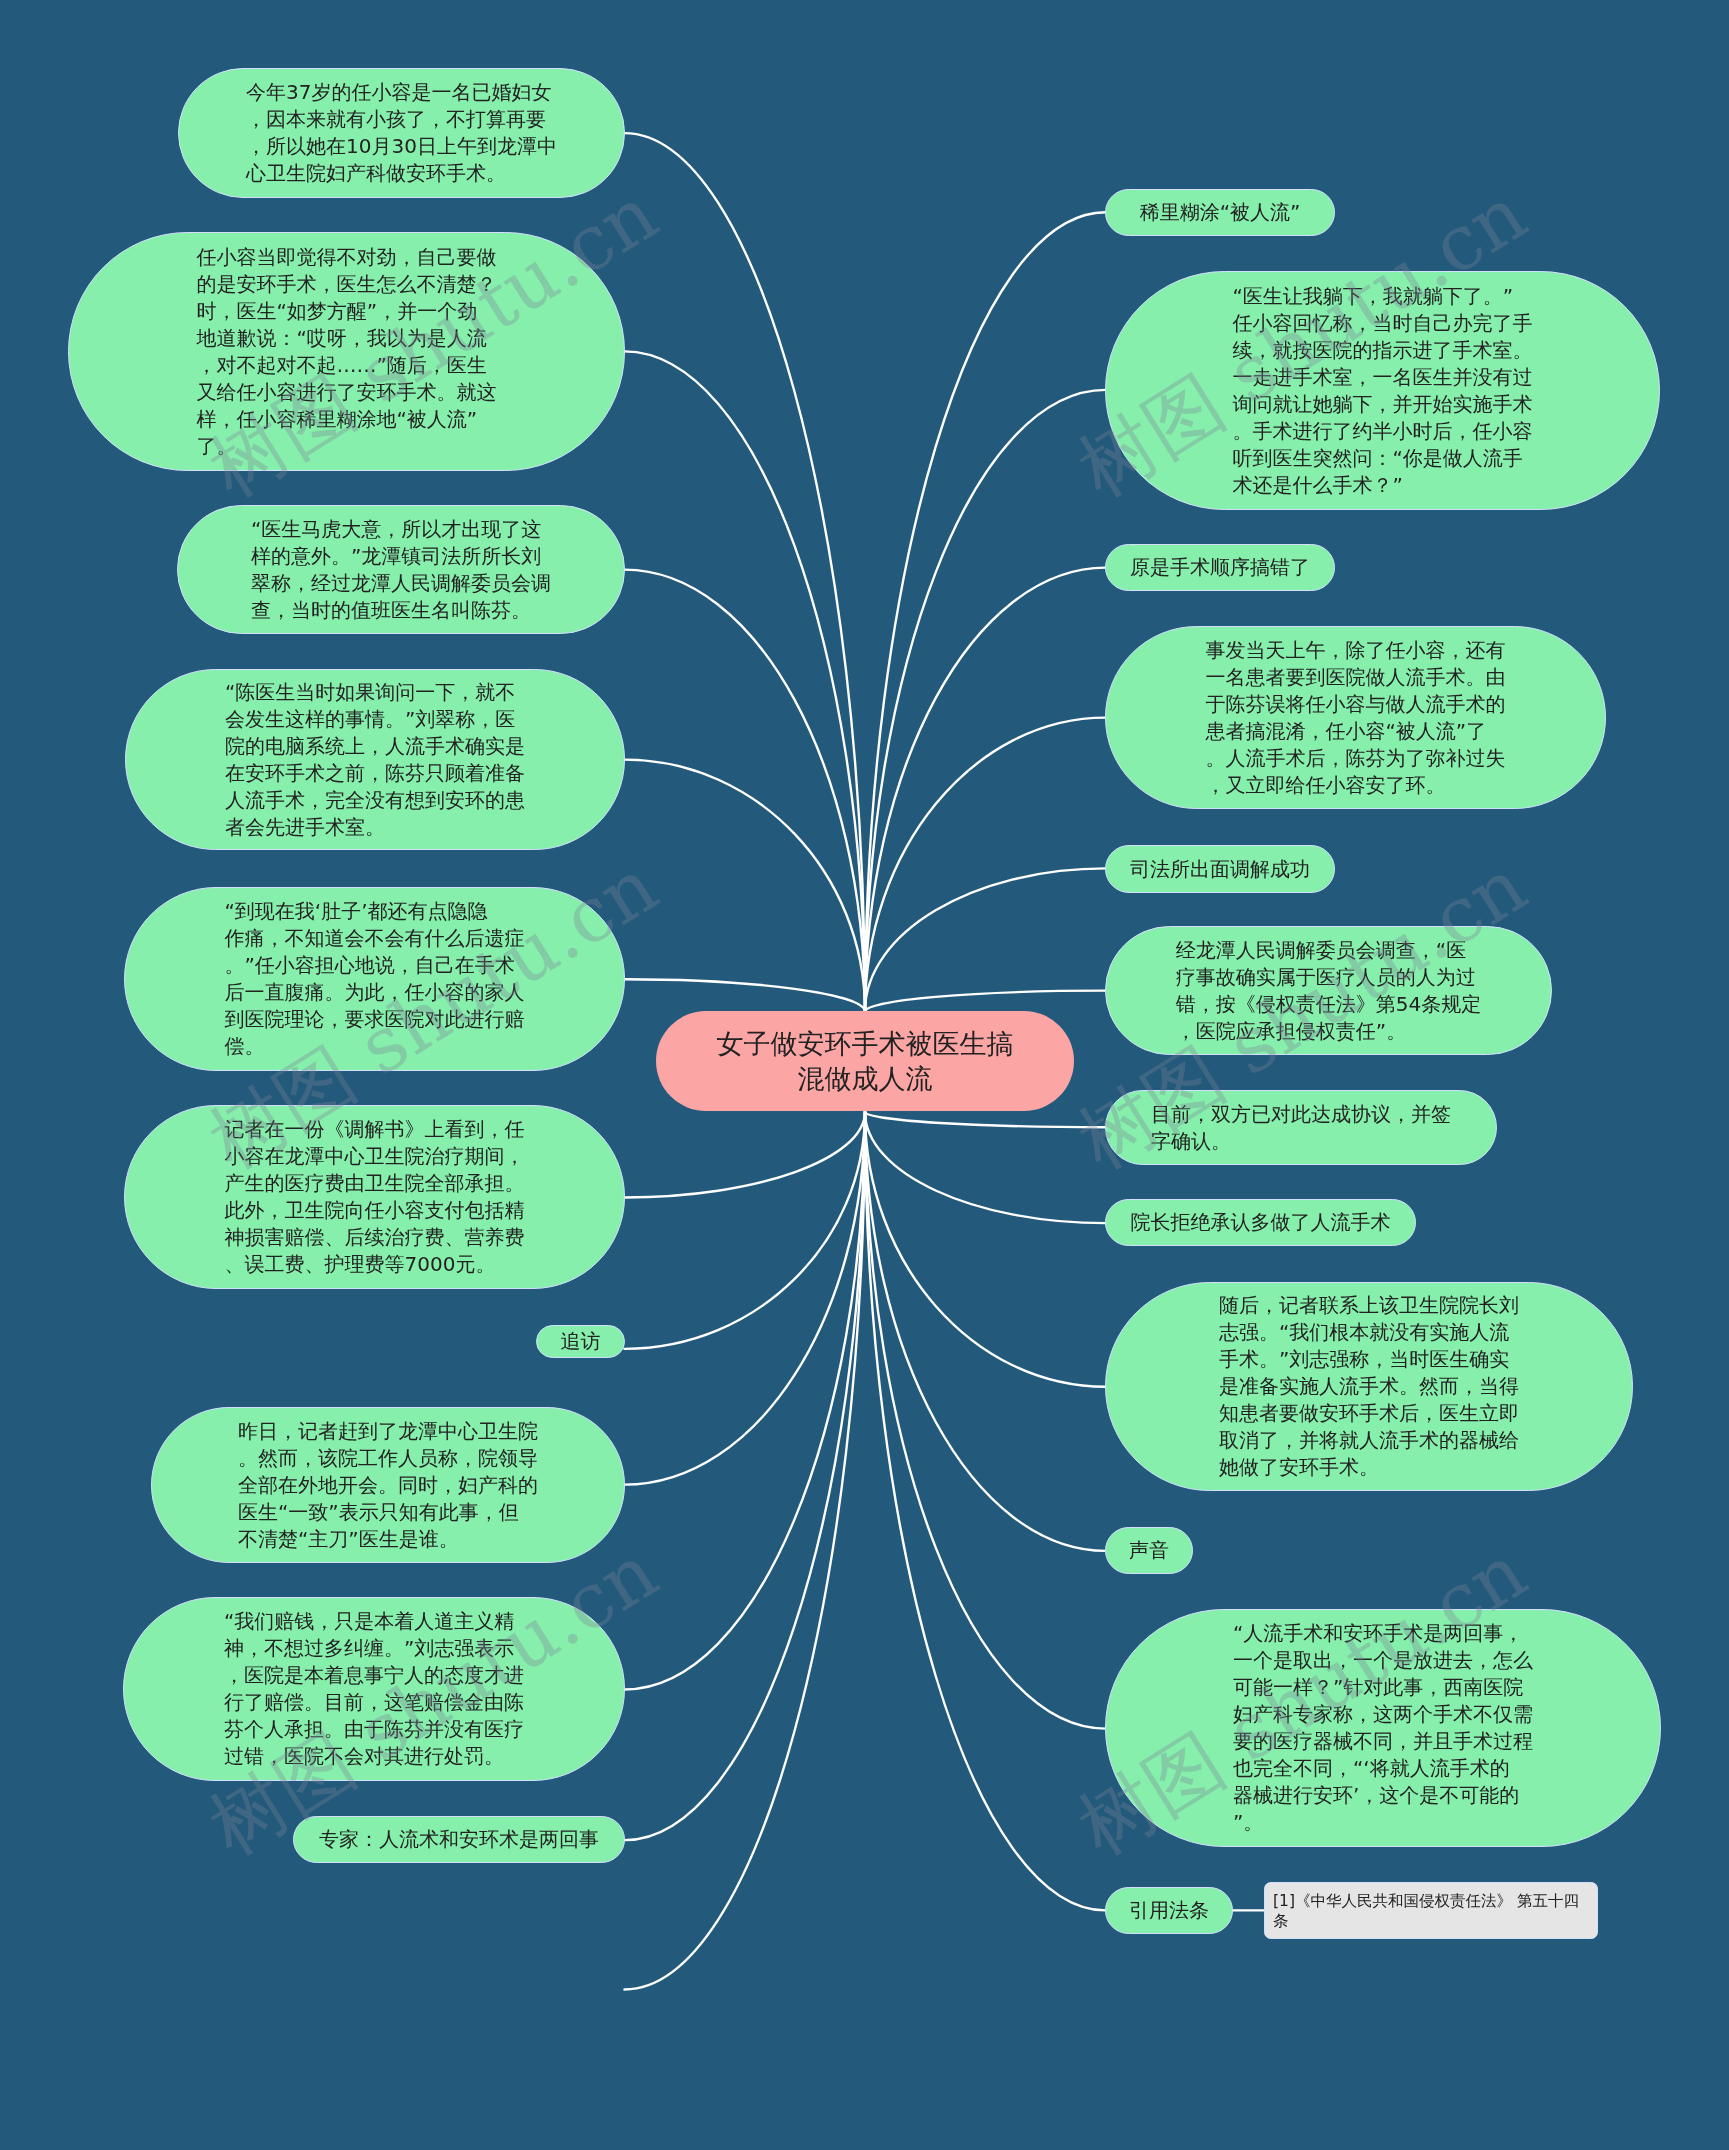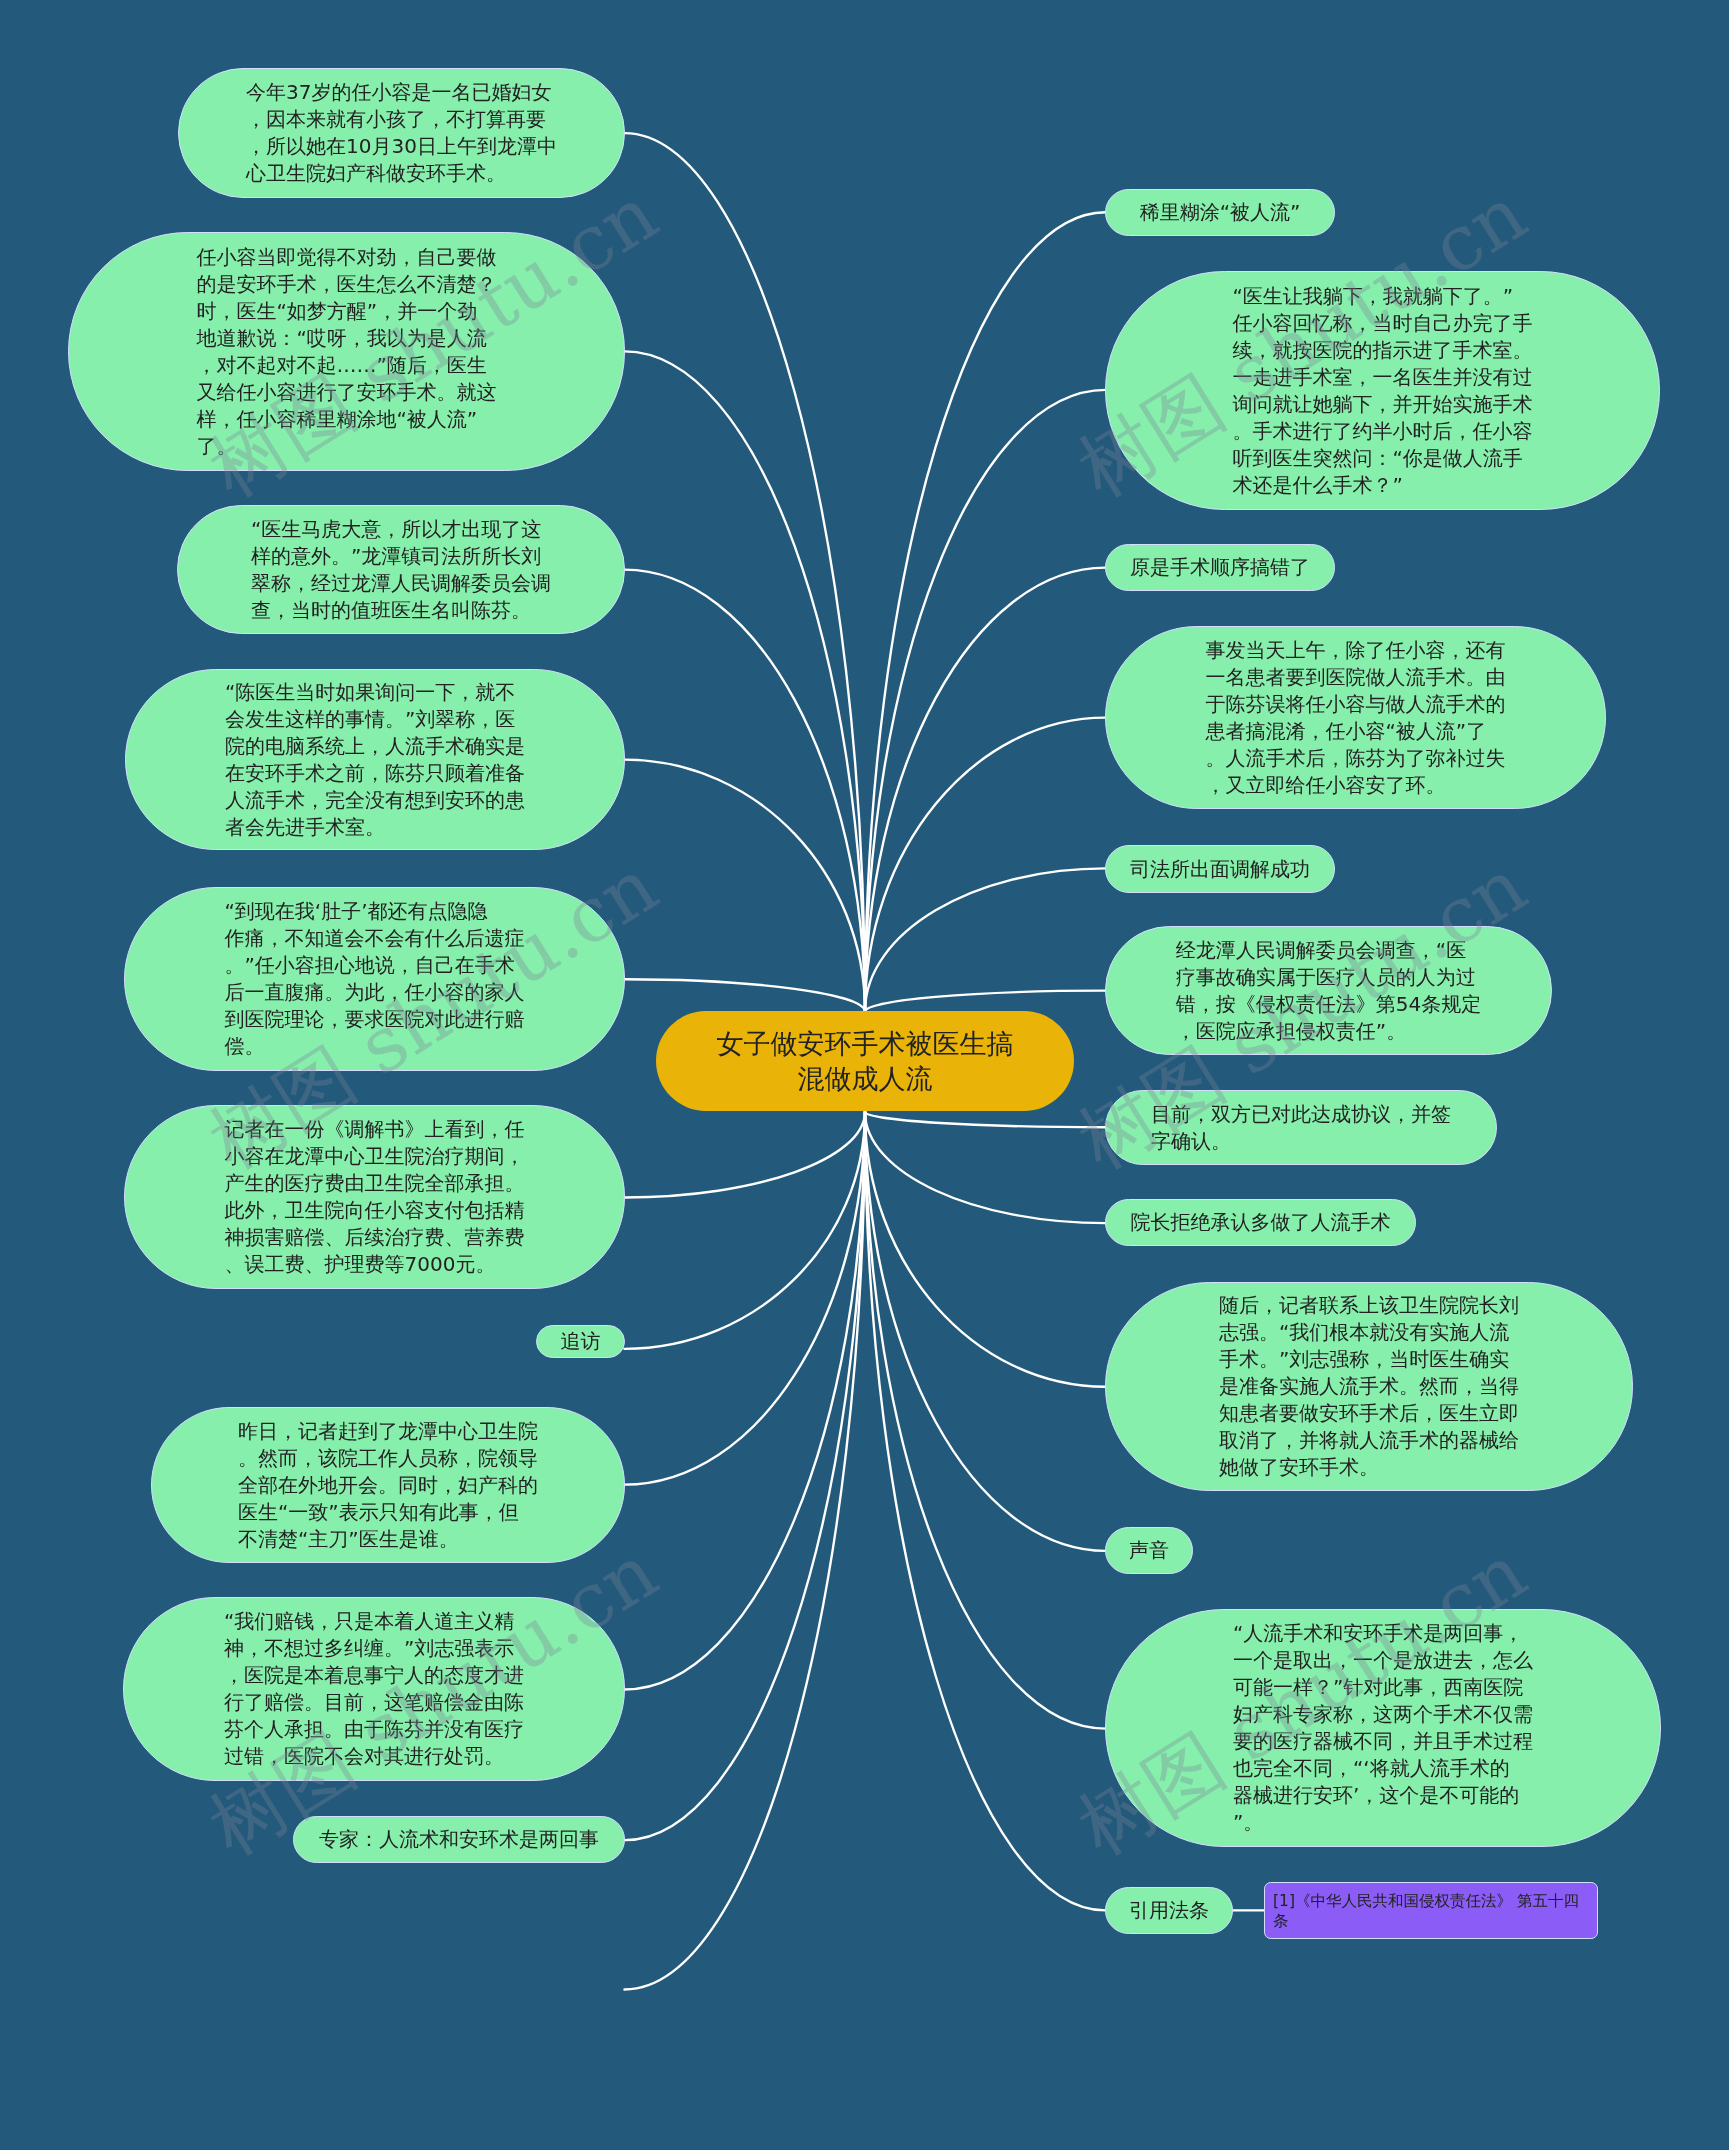--- a/index.html
+++ b/index.html
@@ -36,37 +36,37 @@
       white-space: pre;
       font-size: 20px;
       line-height: 27px;
       color: #222222;
       text-align: left;
       font-family: "DejaVu Sans", "Liberation Sans", sans-serif;
     }
     .root {
       position: absolute;
       box-sizing: border-box;
-      background: #eab308;
+      background: #fca5a5;
       border-radius: 50px;
       display: flex;
       align-items: center;
       justify-content: center;
       cursor: pointer;
     }
     .root .txt {
       font-size: 27px;
       line-height: 35px;
       text-align: center;
       color: #222222;
     }
     .cite {
       position: absolute;
       box-sizing: border-box;
-      background: #8b5cf6;
+      background: #e5e5e5;
       border: 1px solid #D3E0FD;
       border-radius: 6.8px;
       display: flex;
       align-items: center;
       justify-content: flex-start;
       padding: 0 8px;
       cursor: pointer;
     }
     .cite .txt {
       font-size: 15.5px;

